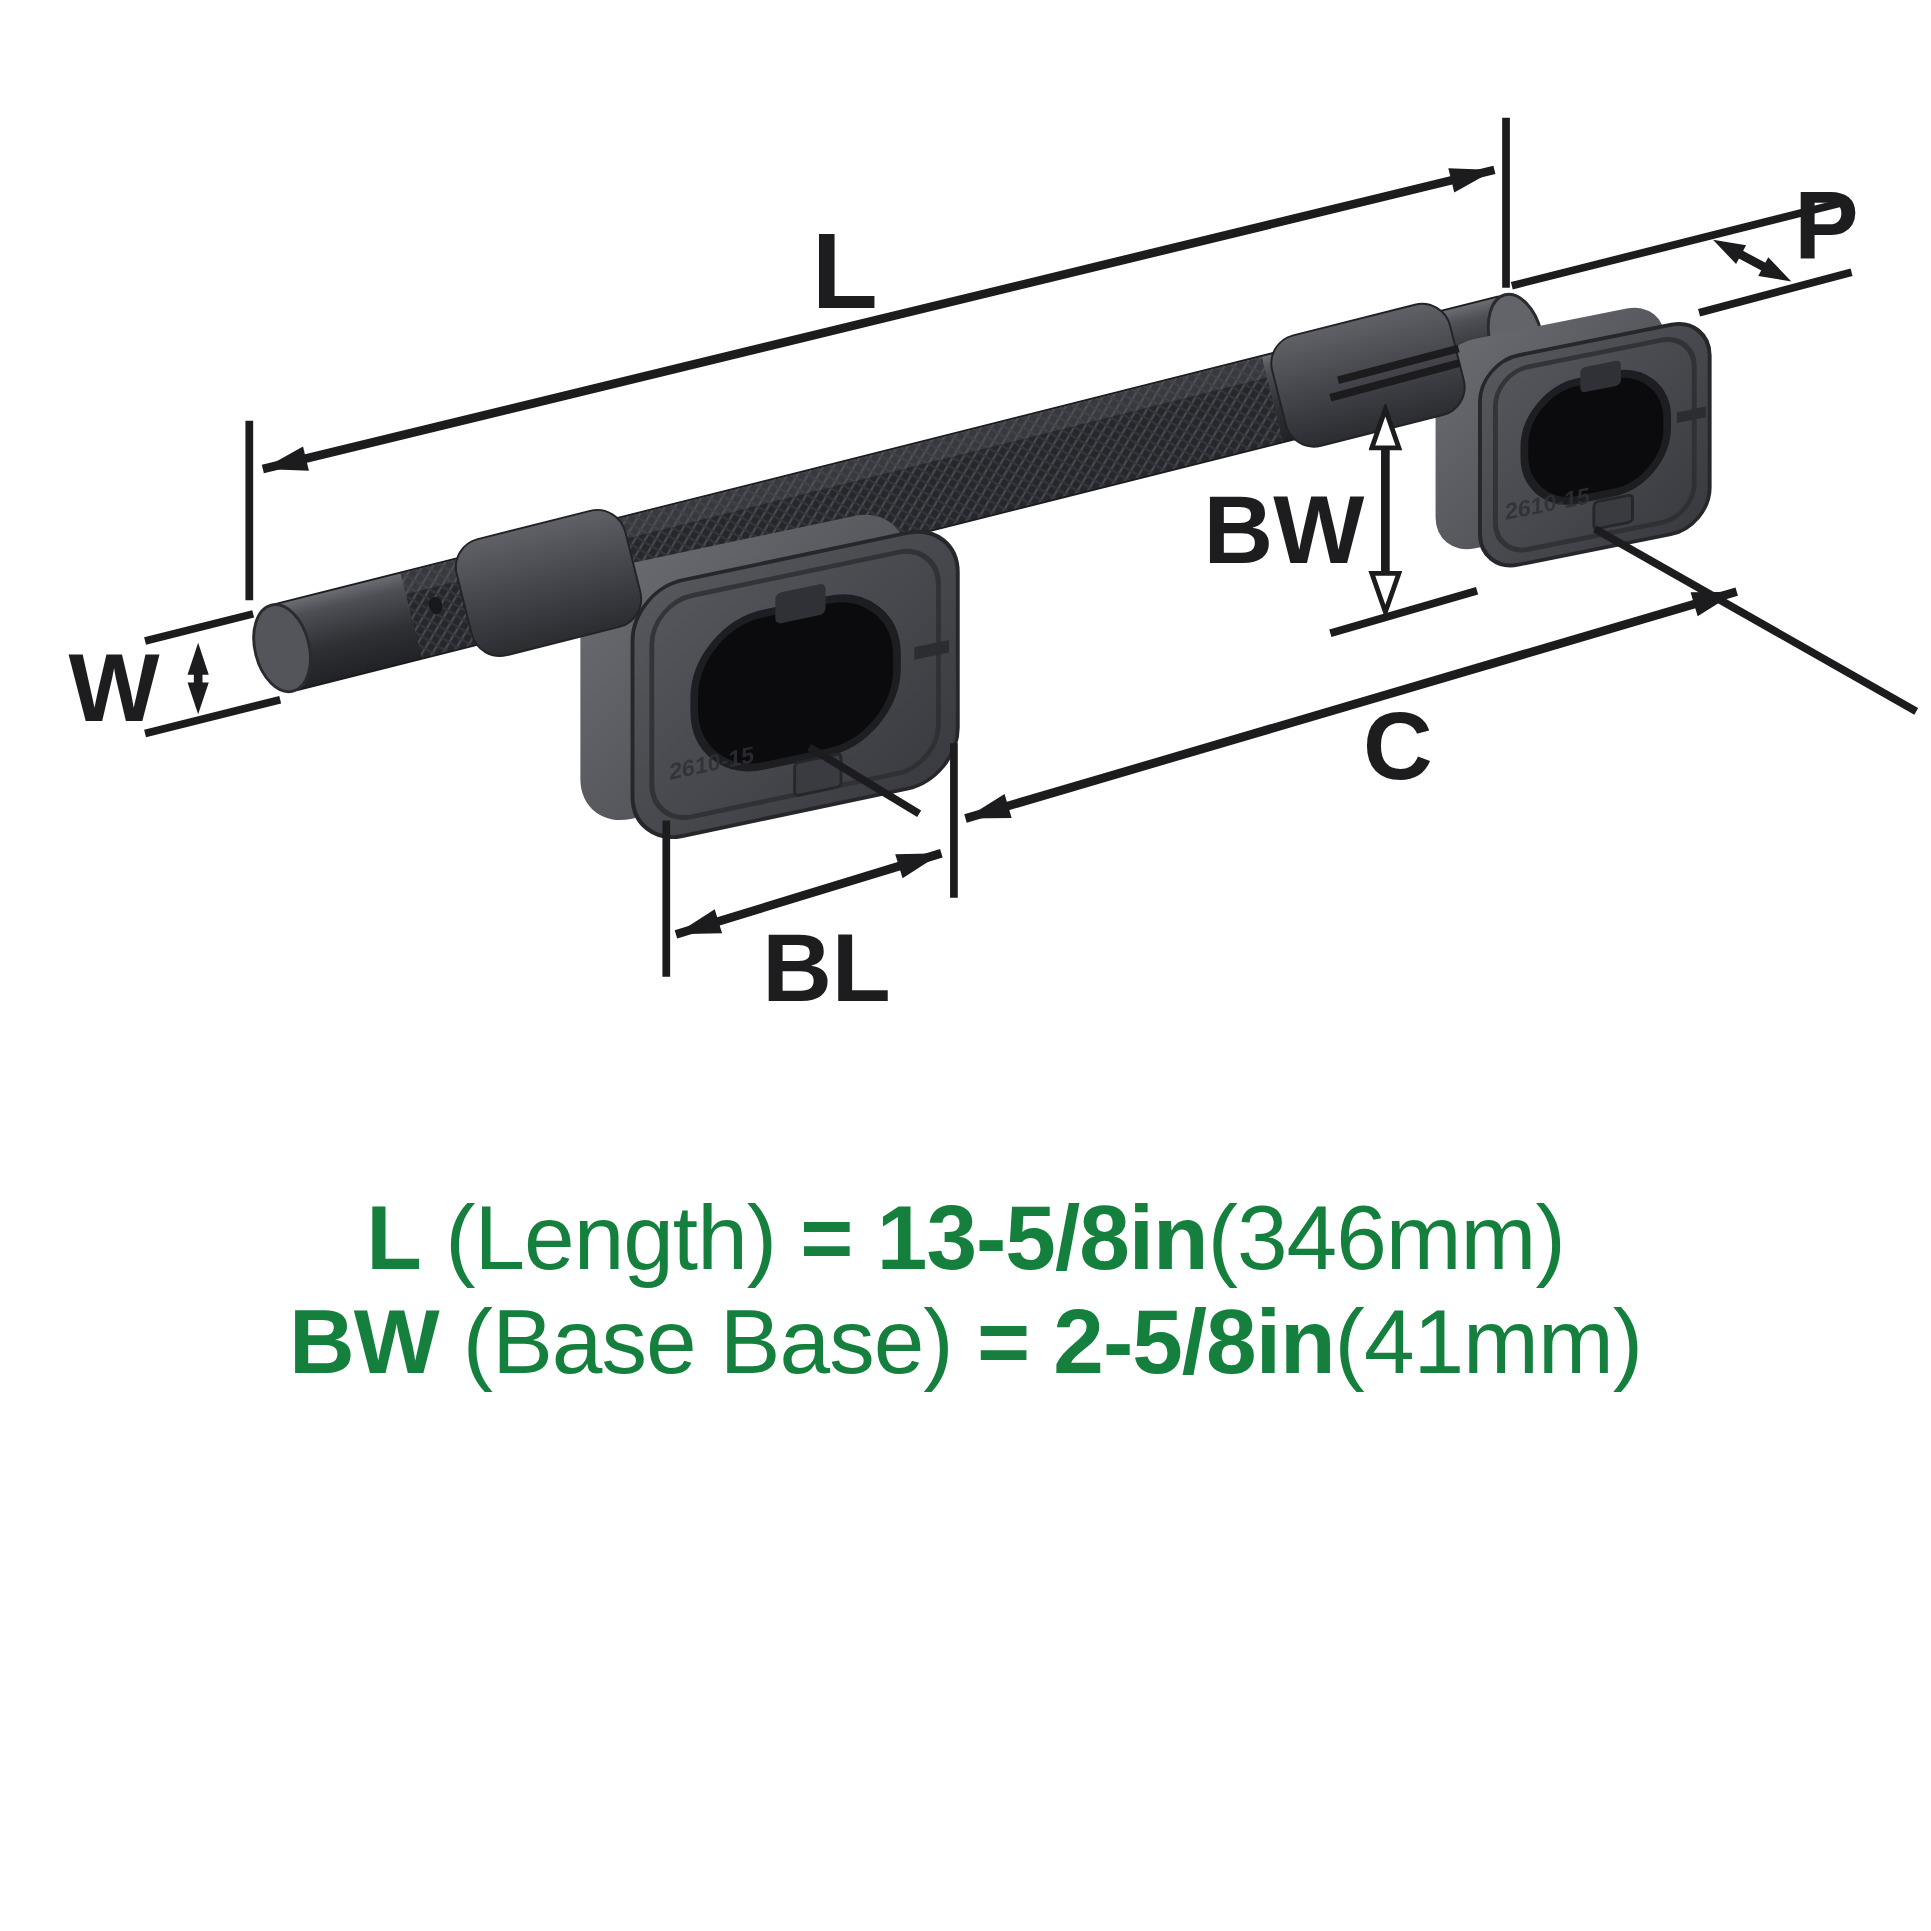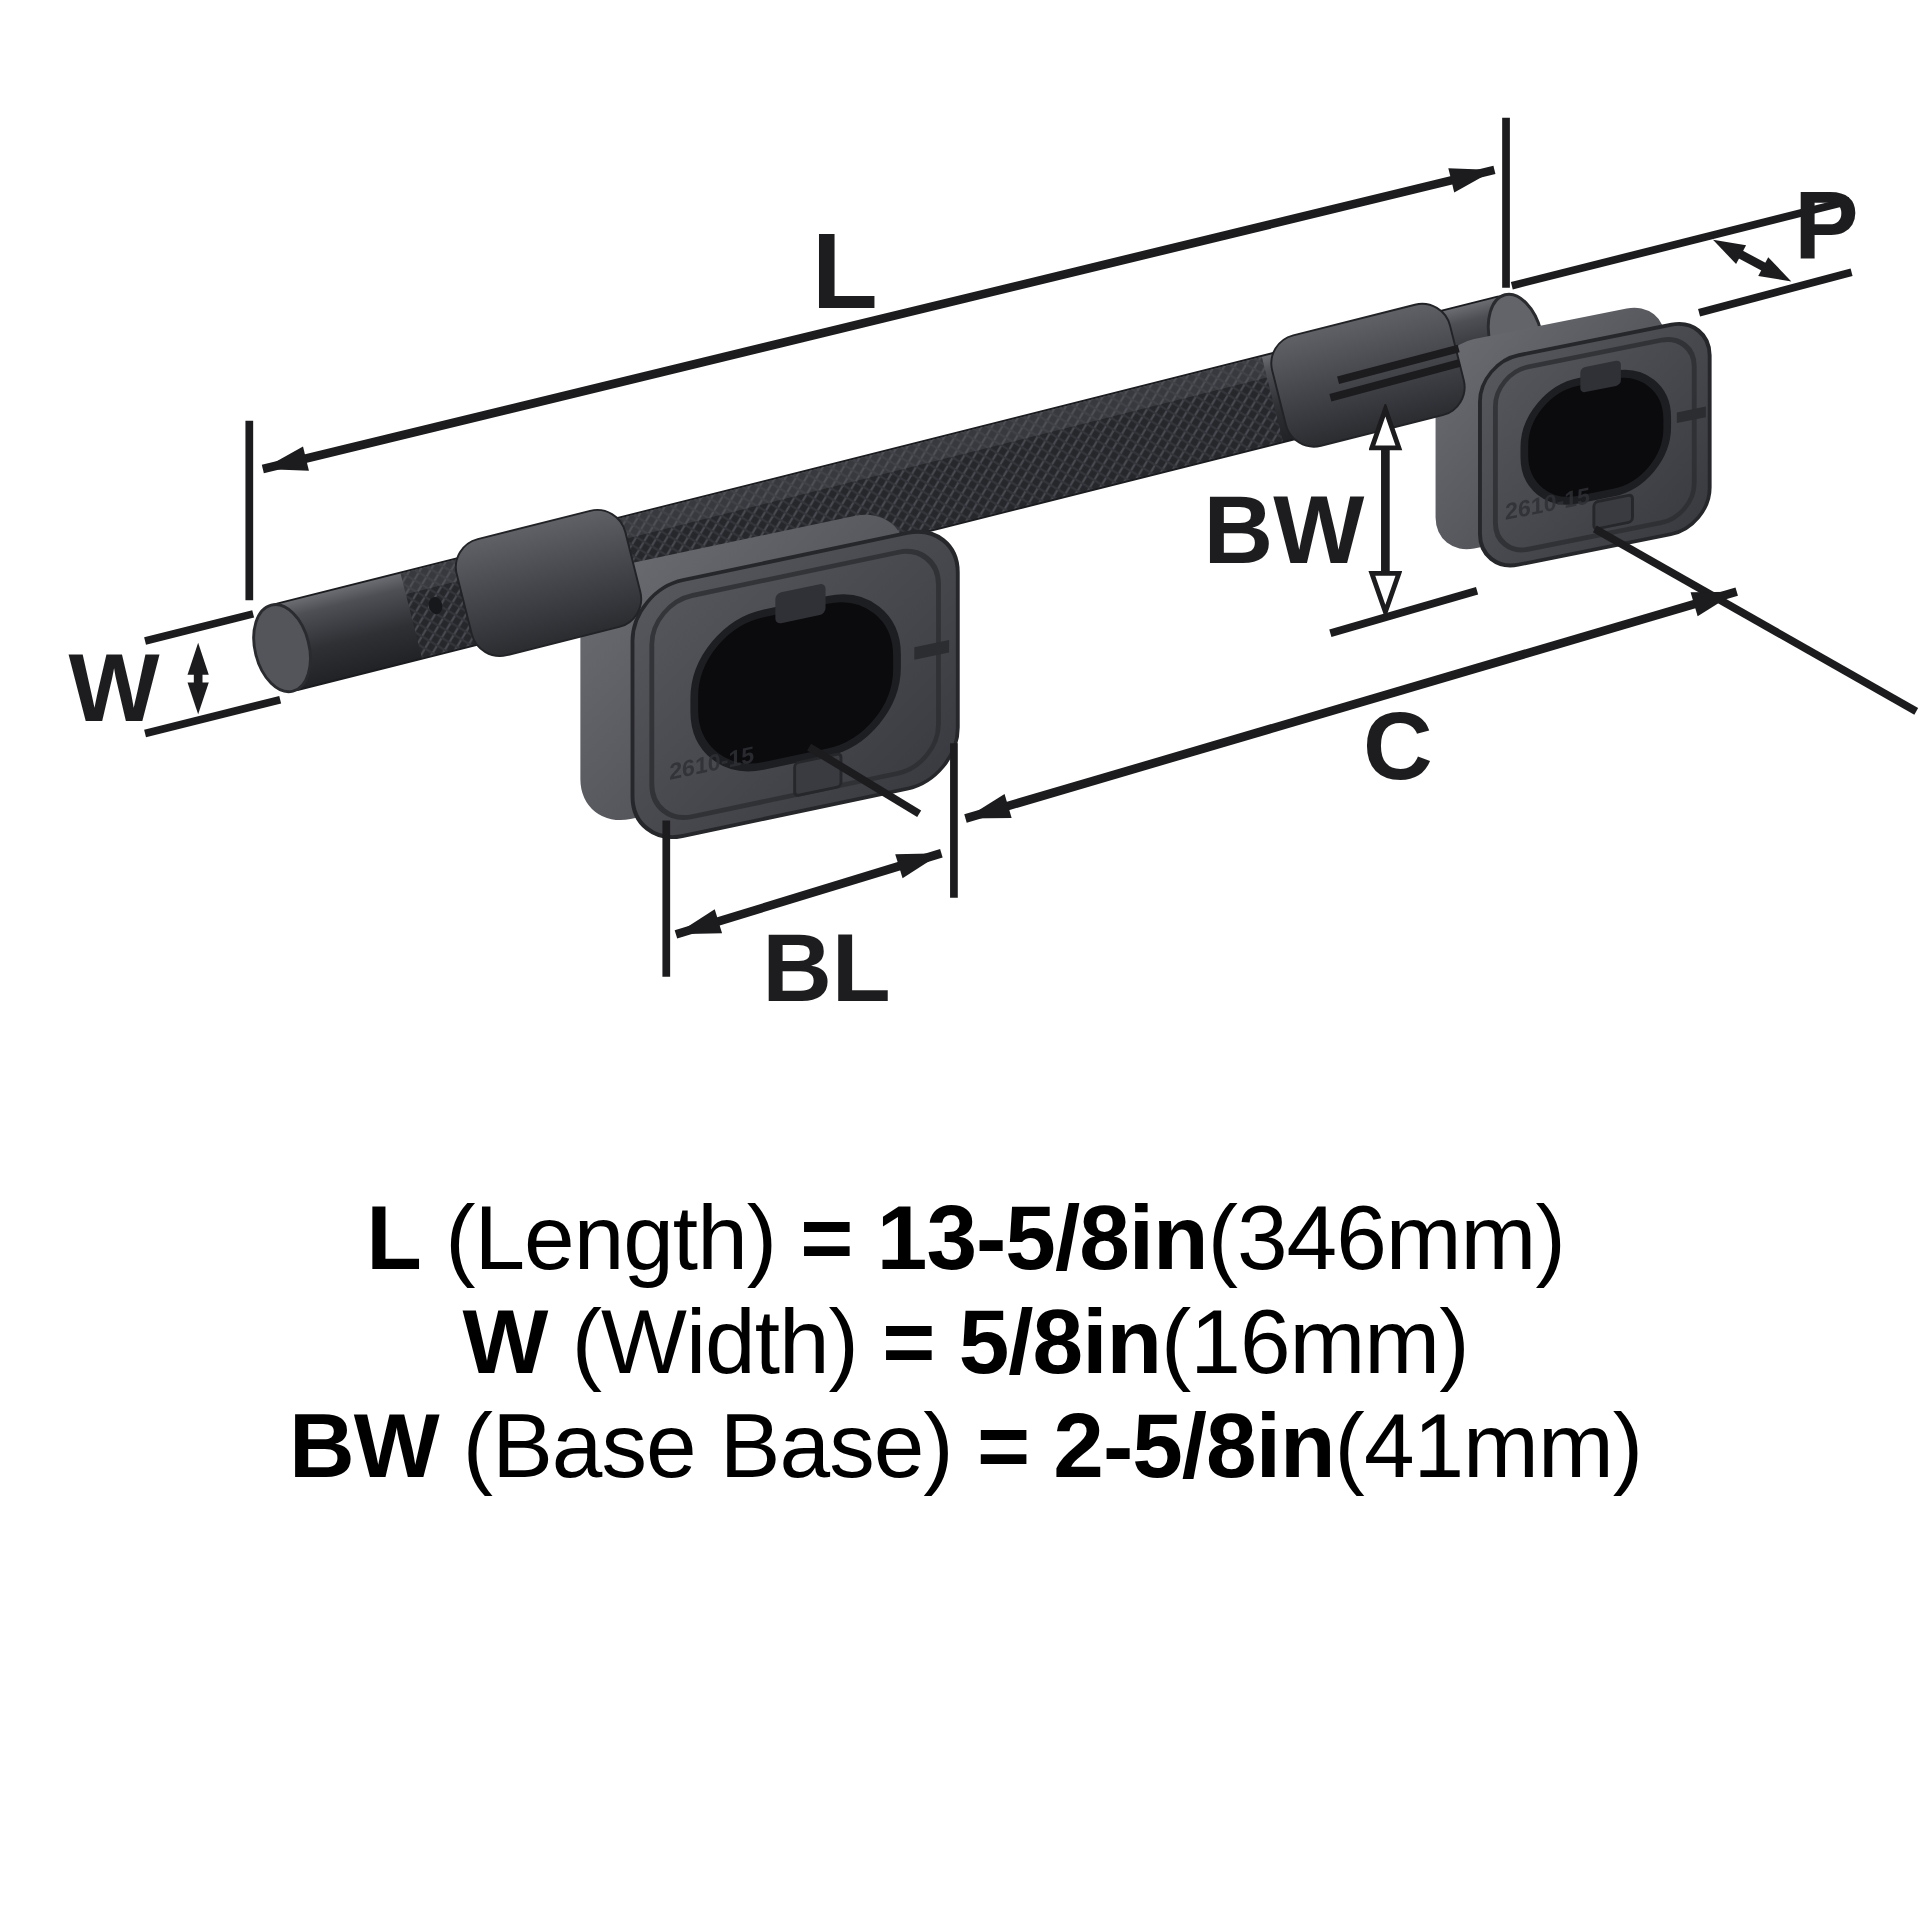--- a/index.html
+++ b/index.html
@@ -4,21 +4,21 @@
 <style>
   html,body{margin:0;padding:0;background:#ffffff;}
   .page{position:relative;width:1931px;height:1931px;background:#ffffff;overflow:hidden;
         font-family:"Liberation Sans",sans-serif;}
   .diagram-svg{position:absolute;top:0;left:0;}
   svg text{font-family:"Liberation Sans",sans-serif;}
   .dim-label{font-weight:700;font-size:100px;fill:#1d1d1f;}
   .dim-label-big{font-weight:700;font-size:112px;fill:#1d1d1f;}
   .marking{font-weight:700;font-size:24px;fill:#2f3035;opacity:.85;}
   .legend{position:absolute;top:1186px;left:0;width:1931px;text-align:center;
-          color:#000000;font-size:91px;line-height:104px;letter-spacing:-1px;white-space:nowrap;}
+          color:#15803d;font-size:91px;line-height:104px;letter-spacing:-1px;white-space:nowrap;}
   .legend .b{font-weight:700;}
   .legend .r{font-weight:400;}
 </style>
 </head>
 <body>
 
 <div class="page">
 
   <svg class="diagram-svg" width="1931" height="1110" viewBox="0 0 2000 1150">
     <defs>
@@ -127,18 +127,17 @@
     <text x="875" y="280" class="dim-label-big" text-anchor="middle" dominant-baseline="central">L</text>
     <text x="1892" y="233" class="dim-label" text-anchor="middle" dominant-baseline="central">P</text>
     <text x="118" y="712" class="dim-label" text-anchor="middle" dominant-baseline="central">W</text>
     <text x="1330" y="549" class="dim-label" text-anchor="middle" dominant-baseline="central">BW</text>
     <text x="1448" y="772" class="dim-label" text-anchor="middle" dominant-baseline="central">C</text>
     <text x="856" y="1002" class="dim-label" text-anchor="middle" dominant-baseline="central">BL</text>
   </svg>
 
   <div class="legend">
     <div><span class="b">L</span><span class="r"> (Length) </span><span class="b">= 13-5/8in</span><span class="r">(346mm)</span></div>
-    <div><span class="b">W</span><span class="r"> (Width) </span><span class="b">= 5/8in</span><span class="r">(16mm)</span></div>
     <div><span class="b">BW</span><span class="r"> (Base Base) </span><span class="b">= 2-5/8in</span><span class="r">(41mm)</span></div>
   </div>
 
 </div>
 
 
 </body></html>

